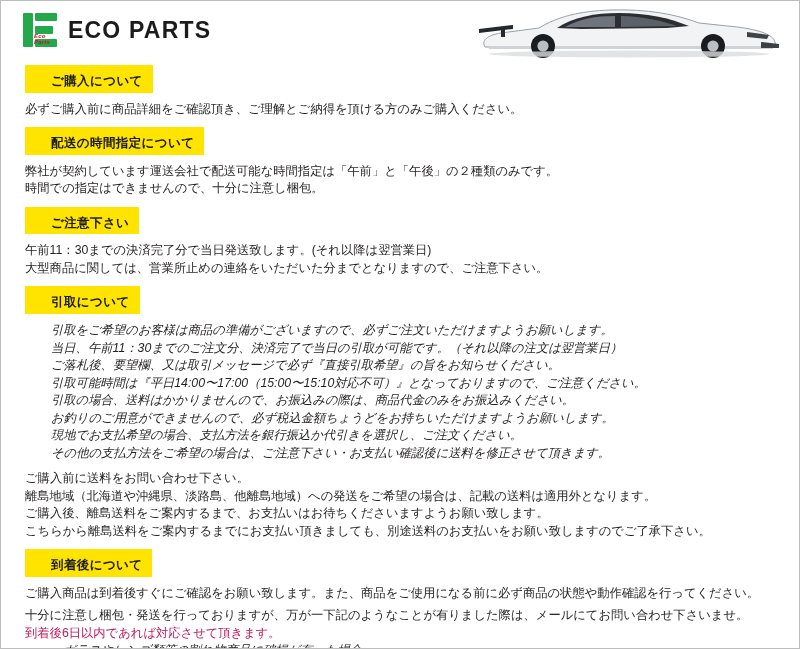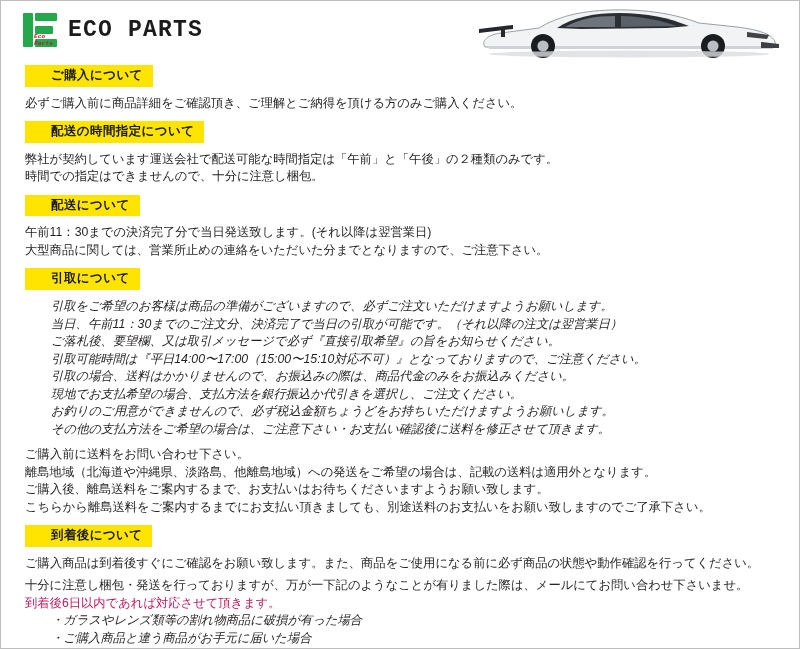--- a/index.html
+++ b/index.html
@@ -22,21 +22,20 @@
     border: 1px solid #bdbdbd;
     background: #fff;
     overflow: hidden;
   }
   
   .header {
     position: relative;
     height: 58px;
     width: 100%;
     overflow: hidden;
-    font-family: Liberation Mono, monospace;
   }
   .logo-wrap {
     position: absolute;
     left: 22px;
     top: 12px;
     display: flex;
     align-items: center;
     gap: 9px;
   }
   .logo-mark {
@@ -77,21 +76,21 @@
     width: 330px;
     height: 58px;
   }
   
   .tag {
     display: inline-block;
     background: #ffe400;
     color: #1a1a1a;
     font-size: 12.5px;
     font-weight: bold;
-    padding: 3px 10px 3px 26px;
+    padding: 9px 10px 3px 26px;
     margin: 0;
     line-height: 1.25;
     letter-spacing: .4px;
   }
   .tag-row {
     padding-left: 24px;
     margin-top: 9px;
   }
   .tag-row.first { margin-top: 6px; }
   .body-block {
@@ -169,38 +168,38 @@
 
   <div class="tag-row">
     <span class="tag">配送の時間指定について</span>
   </div>
   <div class="body-block">
     <div class="line">弊社が契約しています運送会社で配送可能な時間指定は「午前」と「午後」の２種類のみです。</div>
     <div class="line">時間での指定はできませんので、十分に注意し梱包。</div>
   </div>
 
   <div class="tag-row">
-    <span class="tag">配送について</span>
+    <span class="tag">ご注意下さい</span>
   </div>
   <div class="body-block">
     <div class="line">午前11：30までの決済完了分で当日発送致します。(それ以降は翌営業日)</div>
     <div class="line">大型商品に関しては、営業所止めの連絡をいただいた分までとなりますので、ご注意下さい。</div>
   </div>
 
   <div class="tag-row">
     <span class="tag">引取について</span>
   </div>
   <div class="body-block">
     <div class="line indent">引取をご希望のお客様は商品の準備がございますので、必ずご注文いただけますようお願いします。</div>
     <div class="line indent">当日、午前11：30までのご注文分、決済完了で当日の引取が可能です。（それ以降の注文は翌営業日）</div>
     <div class="line indent">ご落札後、要望欄、又は取引メッセージで必ず『直接引取希望』の旨をお知らせください。</div>
     <div class="line indent">引取可能時間は『平日14:00〜17:00（15:00〜15:10対応不可）』となっておりますので、ご注意ください。</div>
     <div class="line indent">引取の場合、送料はかかりませんので、お振込みの際は、商品代金のみをお振込みください。</div>
+    <div class="line indent">お釣りのご用意ができませんので、必ず税込金額ちょうどをお持ちいただけますようお願いします。</div>
     <div class="line indent">現地でお支払希望の場合、支払方法を銀行振込か代引きを選択し、ご注文ください。</div>
-    <div class="line indent">お釣りのご用意ができませんので、必ず税込金額ちょうどをお持ちいただけますようお願いします。</div>
     <div class="line indent">その他の支払方法をご希望の場合は、ご注意下さい・お支払い確認後に送料を修正させて頂きます。</div>
   </div>
 
   <div class="body-block">
     <div class="line">ご購入前に送料をお問い合わせ下さい。</div>
     <div class="line">離島地域（北海道や沖縄県、淡路島、他離島地域）への発送をご希望の場合は、記載の送料は適用外となります。</div>
     <div class="line">ご購入後、離島送料をご案内するまで、お支払いはお待ちくださいますようお願い致します。</div>
     <div class="line">こちらから離島送料をご案内するまでにお支払い頂きましても、別途送料のお支払いをお願い致しますのでご了承下さい。</div>
   </div>
 

